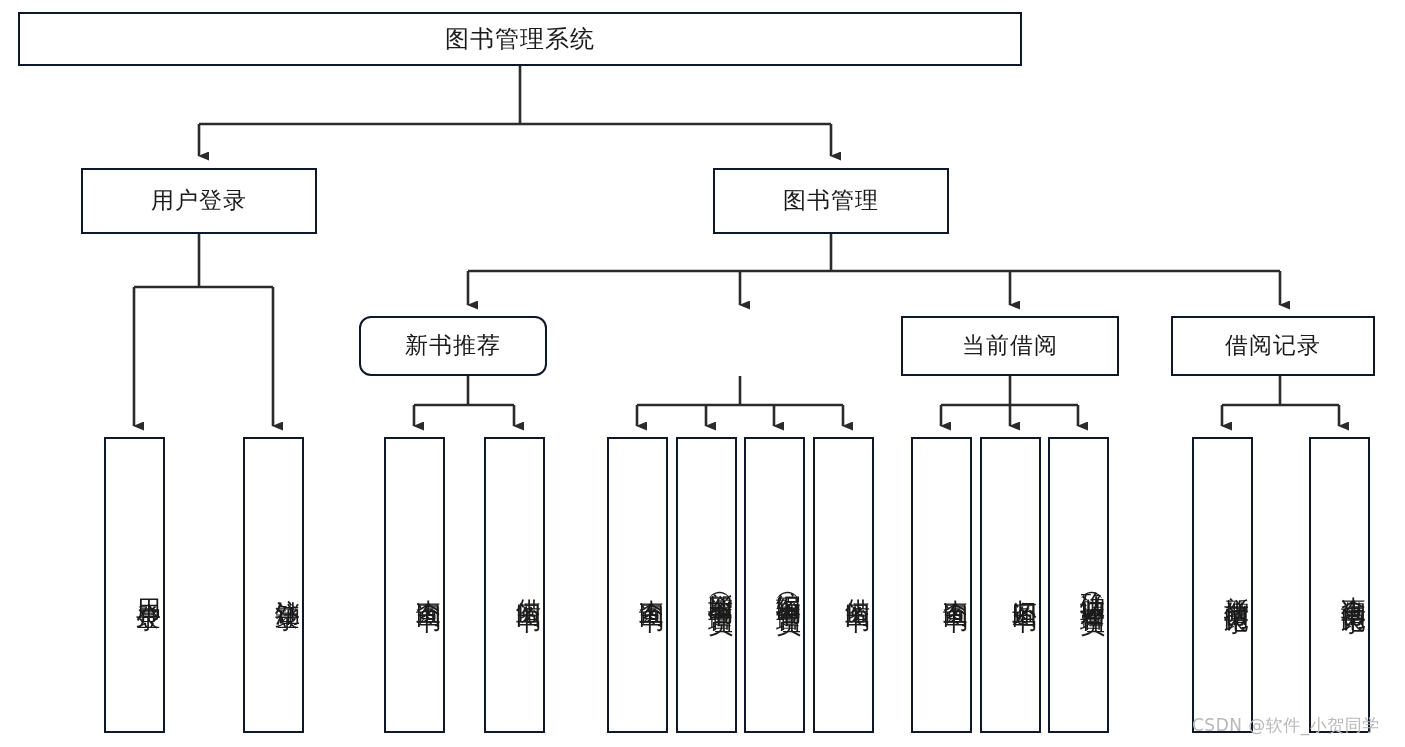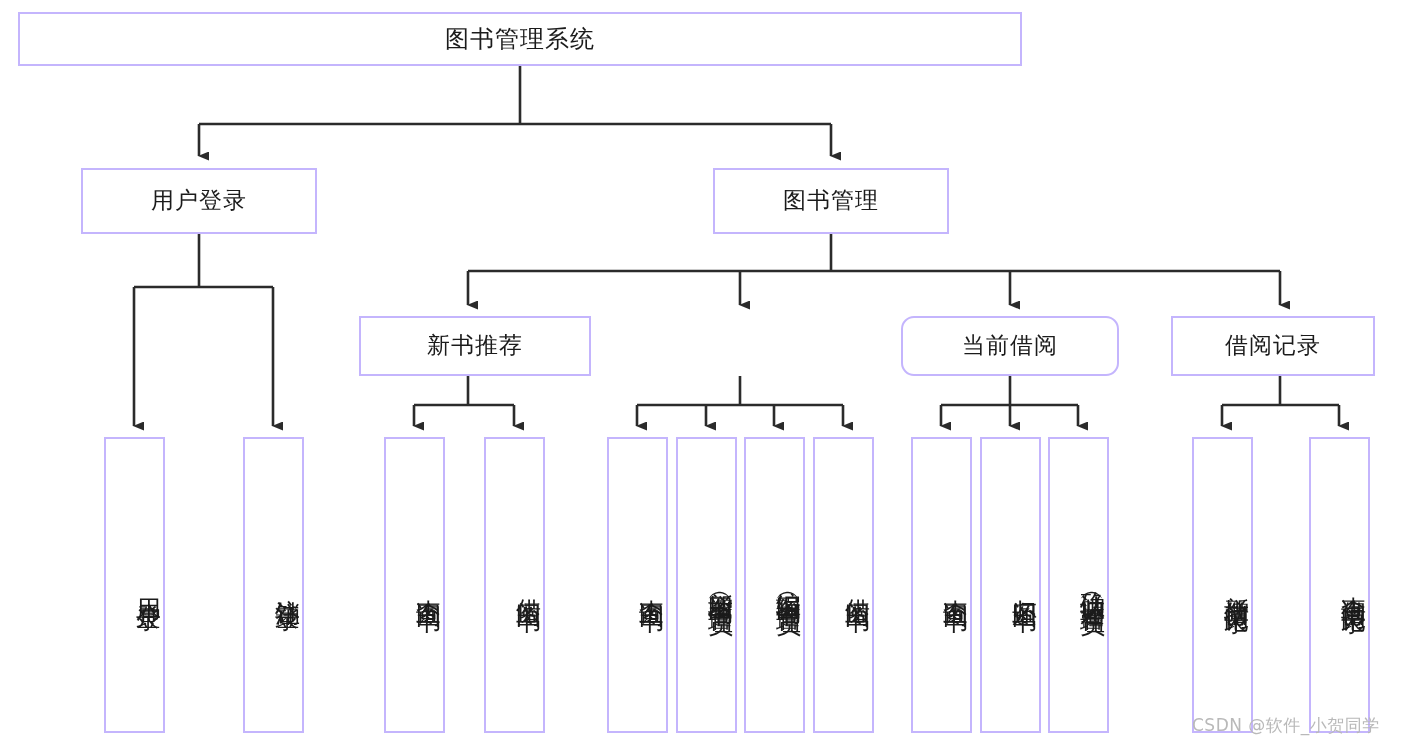--- a/index.html
+++ b/index.html
@@ -23,21 +23,21 @@
     left: 0;
     top: 0;
     width: 1405px;
     height: 747px;
     pointer-events: none;
   }
   .node {
     position: absolute;
     box-sizing: border-box;
     background: #ffffff;
-    border: 2px solid #c4b5fd;
+    border: 2px solid #0f172a;
     display: flex;
     align-items: center;
     justify-content: center;
     color: #1b1b1b;
   }
   .node-h {
     font-size: 23px;
     letter-spacing: 1px;
     line-height: 1.1;
     white-space: nowrap;
@@ -124,22 +124,22 @@
       <path d="M1222,405 L1222,426" marker-end="url(#arrowhead)"></path>
       <path d="M1339,405 L1339,426" marker-end="url(#arrowhead)"></path>
     </g>
   </svg>
 
   <div class="node node-h node-root" style="left:18px; top:12px; width:1004px; height:54px;">图书管理系统</div>
 
   <div class="node node-h" style="left:81px; top:168px; width:236px; height:66px;">用户登录</div>
   <div class="node node-h" style="left:713px; top:168px; width:236px; height:66px;text-align:center;">图书管理</div>
 
-  <div class="node node-h" style="left:359px; top:316px; width:232px; height:60px;">新书推荐</div>
-  <div class="node node-h" style="left:901px; top:316px; width:218px; height:60px;border-radius:13px;">当前借阅</div>
+  <div class="node node-h" style="left:359px; top:316px; width:188px; height:60px;border-radius:12px;">新书推荐</div>
+  <div class="node node-h" style="left:901px; top:316px; width:218px; height:60px;">当前借阅</div>
   <div class="node node-h" style="left:1171px; top:316px; width:204px; height:60px;">借阅记录</div>
 
   <div class="node node-v" style="left:104px; top:437px; width:61px; height:296px;">用户登录</div>
   <div class="node node-v" style="left:243px; top:437px; width:61px; height:296px;">注销登录</div>
 
   <div class="node node-v" style="left:384px; top:437px; width:61px; height:296px;">查询图书</div>
   <div class="node node-v" style="left:484px; top:437px; width:61px; height:296px;">借阅图书</div>
 
   <div class="node node-v" style="left:607px; top:437px; width:61px; height:296px;">查询图书</div>
   <div class="node node-v node-tall" style="left:676px; top:437px; width:61px; height:296px;">新增图书（管理员）</div>

